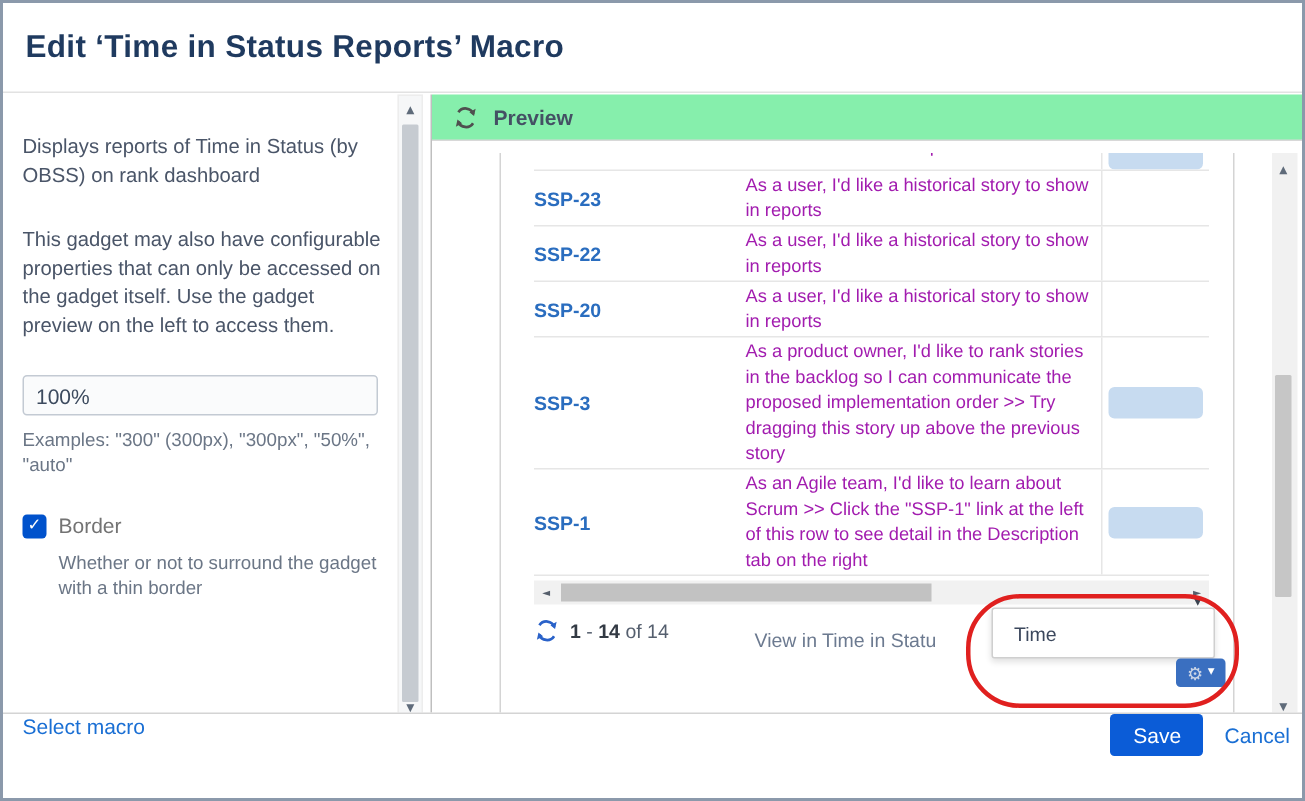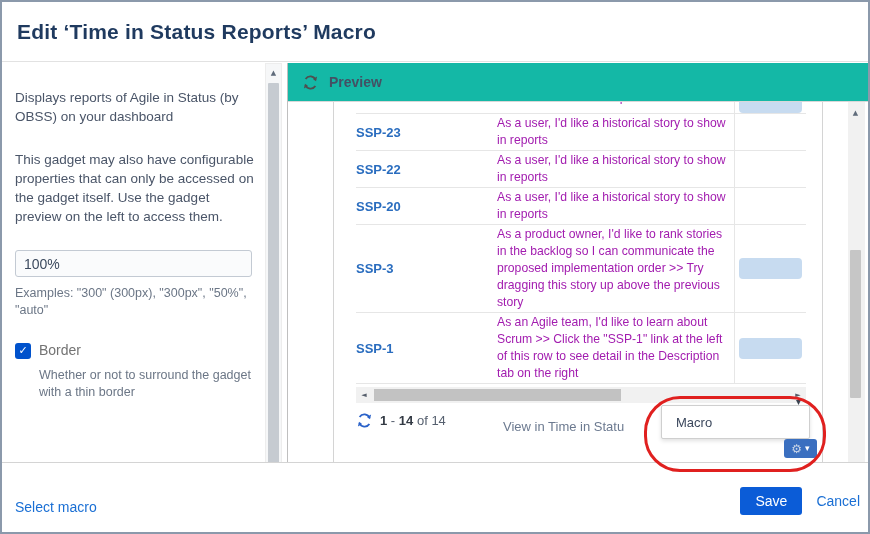--- a/index.html
+++ b/index.html
@@ -38,23 +38,23 @@
               align-items:center; justify-content:center; font-size:7px; color:#5f6b7a;
               font-family:"DejaVu Sans",sans-serif; cursor:pointer; }
   .sb-thumb-v { position:absolute; left:2px; width:11px; background:#c6cbd1; border-radius:1px; cursor:pointer; }
 
   .left-scroll { left:263px; top:61px; height:418px; }
   .left-scroll .sb-thumb-v { top:19px; height:385px; }
 
   
   .preview-pane { position:absolute; left:285px; top:61px; width:583px; height:418px;
                   border-left:1px solid #bfbfbf; background:#fff; }
-  .preview-header { position:absolute; left:0; top:0; width:100%; height:39px;
+  .preview-header { position:absolute; left:0; top:0; width:100%; height:31px;
                     border-bottom:1px solid #d8d8d8; display:flex; align-items:center;
-                    padding-left:14px; gap:10px; background:#14b8a6; }
+                    padding-left:14px; gap:10px; background:#86efac; }
   .preview-title { font-weight:700; font-size:14px; color:#445064; }
   .refresh-icon { width:17px; height:17px; display:inline-block; }
 
   .preview-content { position:absolute; left:0; top:39px; width:100%; height:379px; overflow:hidden; }
 
   
   .gadget { position:absolute; left:45px; top:-1px; width:490px; height:412px;
             border-left:1px solid #d4d4d4; border-right:1px solid #d4d4d4;
             border-bottom:1px solid #d4d4d4; background:#fff; }
   .tbl { margin-left:22px; width:450px; }
@@ -105,44 +105,44 @@
 
   
   .annotation-oval { position:absolute; left:356px; top:294px; width:182px; height:76px;
                      border:3.5px solid #e0201f; border-radius:36px; pointer-events:none; z-index:5; }
 
   
   .inner-scroll { left:560px; top:39px; height:379px; background:#f1f1f1; border:none; }
   .inner-scroll .sb-thumb-v { top:148px; height:148px; background:#c6c6c6; }
 
   
-  .dlg-footer { position:absolute; left:0; bottom:17px; width:100%; height:53px;
+  .dlg-footer { position:absolute; left:0; bottom:4px; width:100%; height:53px;
                 border-top:1px solid #d4d4d4; background:#fff; display:flex;
-                align-items:flex-end; }
+                align-items:flex-start; }
   .select-macro { margin-left:13px; font-size:14px; color:#1a6fd4; cursor:pointer; }
   .footer-actions { margin-left:auto; display:flex; align-items:center; gap:14px;
                     padding-right:8px; }
   .save-btn { background:#0b5cd7; color:#fff; border:none; border-radius:3px;
               font-size:14px; font-family:"Liberation Sans",sans-serif;
               padding:6px 15px; cursor:pointer; }
   .cancel-link { font-size:14px; color:#1a6fd4; cursor:pointer; }
 
   a { text-decoration:none; }
 </style>
 </head>
 <body>
 
 <div class="dialog">
 
   <div class="dlg-header">
     <div class="dlg-title">Edit ‘Time in Status Reports’ Macro</div>
   </div>
 
   <div class="side-panel">
-    <p>Displays reports of Agile in Status (by OBSS) on your dashboard</p>
+    <p>Displays reports of Time in Status (by OBSS) on rank dashboard</p>
     <p>This gadget may also have configurable properties that can only be accessed on the gadget itself. Use the gadget preview on the left to access them.</p>
 
     <input class="text-input" type="text" value="100%" style="">
     <div class="field-help">Examples: "300" (300px), "300px", "50%", "auto"</div>
 
     <div class="check-row">
       <span class="checkbox">
         <span>✓</span>
       </span>
       <span class="check-label">Border</span>
@@ -249,21 +249,21 @@
             <span>of 14</span>
           </span>
         </div>
       </div>
 
       <div class="view-link">View in Time in Statu</div>
 
       <div class="mini-caret">▾</div>
 
       <div class="edit-menu">
-        <div class="item">Macro</div>
+        <div class="item">Time</div>
       </div>
 
       <div class="gear-btn">
         <span class="gear-glyph">⚙</span>
         <span class="gear-caret">▾</span>
       </div>
 
       <div class="annotation-oval"></div>
     </div>
 

